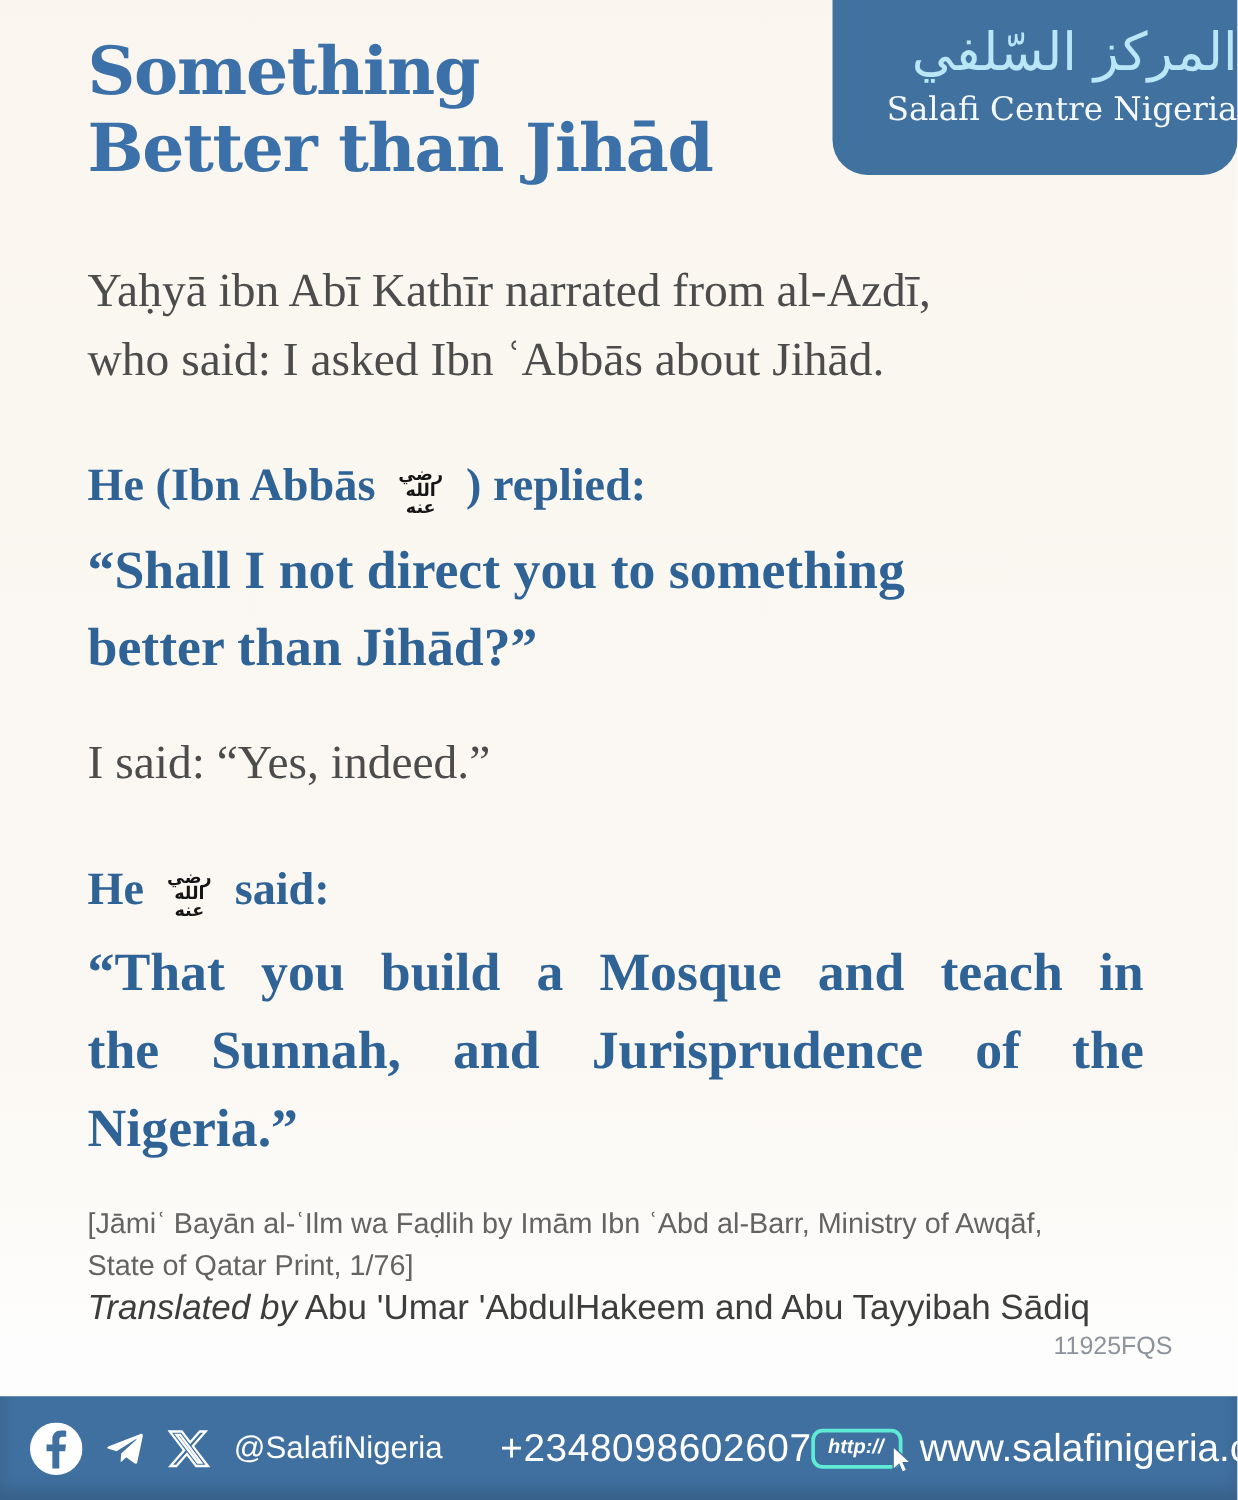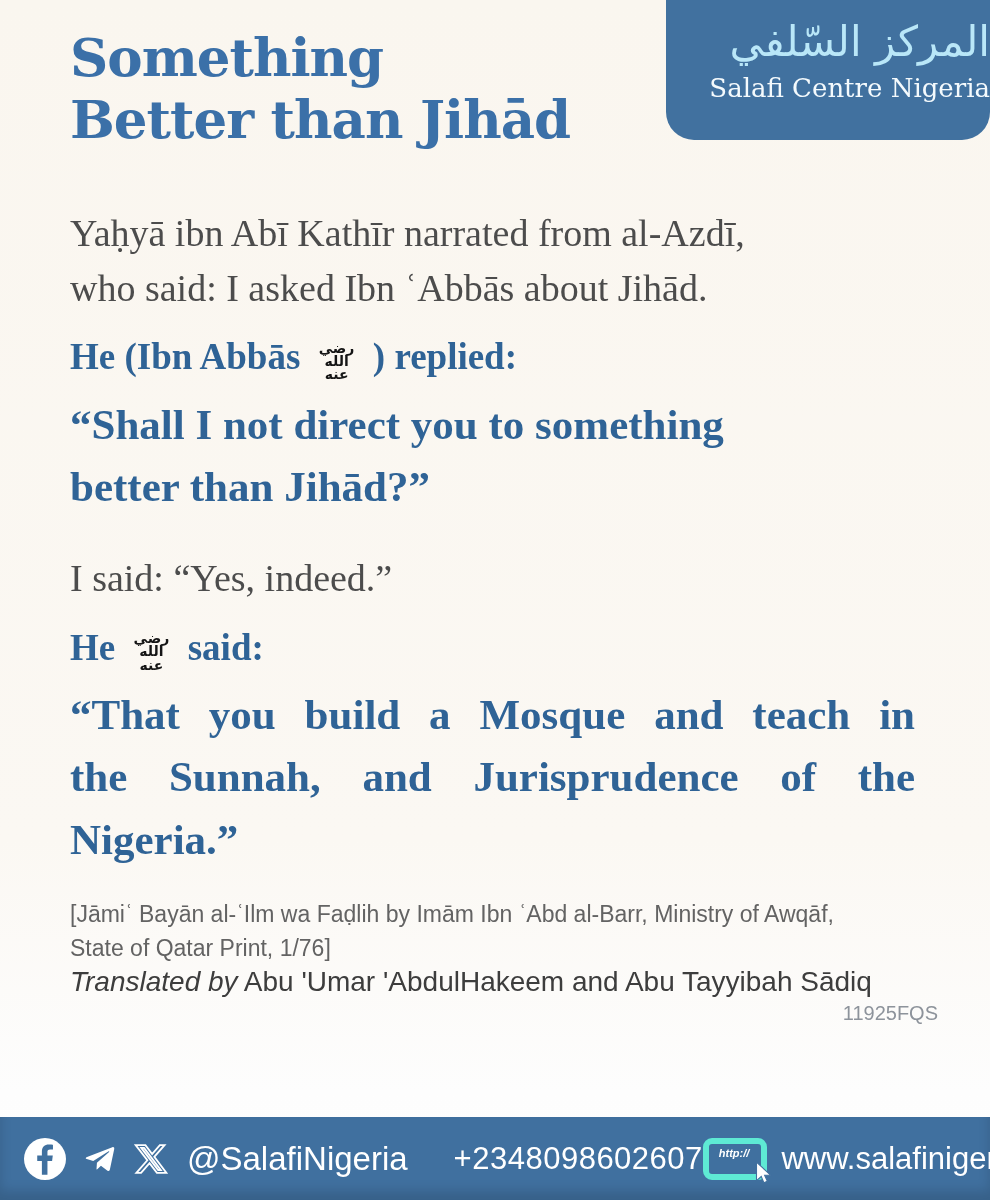--- a/index.html
+++ b/index.html
@@ -50,21 +50,21 @@
   .content{
     width:845px;
     margin-left:70px;
   }
   .narration{
     margin-top:56px;
     font-size:38px;line-height:1.44;
     color:#4c4c4c;
   }
   .blue-intro{
-    margin-top:18px;
+    margin-top:50px;
     font-weight:bold;font-size:37px;line-height:1.3;
     color:#2f6396;
   }
   .blue-quote{
     margin-top:12px;
     font-weight:bold;font-size:43px;line-height:1.45;
     color:#2f6396;
   }
   .qline{text-align:justify;text-align-last:justify;}
   .qline.last{text-align-last:left;}
@@ -112,30 +112,30 @@
     width:100%;height:83px;
     background:#40709f;
     box-shadow:inset 0 -9px 12px rgba(0,0,0,.14);
     box-sizing:border-box;
     display:flex;align-items:center;
     padding:0 24px;
     color:#fff;
     font-family:"Liberation Sans",sans-serif;
   }
   .fgroup{display:flex;align-items:center;gap:15px;}
-  .handle{font-size:33px;margin-left:4px;}
+  .handle{font-size:25px;margin-left:4px;}
   .phone{font-size:31px;margin-left:46px;letter-spacing:.5px;}
   .rightgroup{margin-left:auto;display:flex;align-items:center;gap:14px;}
   .url-badge{
     position:relative;
     display:inline-block;
-    border:6px solid #5eead4;
+    border:3px solid #5eead4;
     border-radius:9px;
-    padding:3px 12px 15px 10px;
-    font-size:11px;font-weight:bold;font-style:italic;
+    padding:3px 12px 5px 10px;
+    font-size:16px;font-weight:bold;font-style:italic;
   }
   .url-badge .cursor{
     position:absolute;right:-15px;bottom:-14px;
   }
   .website{font-size:31px;}
   .icon-svg{display:block;}
 </style>
 </head>
 <body>
 

